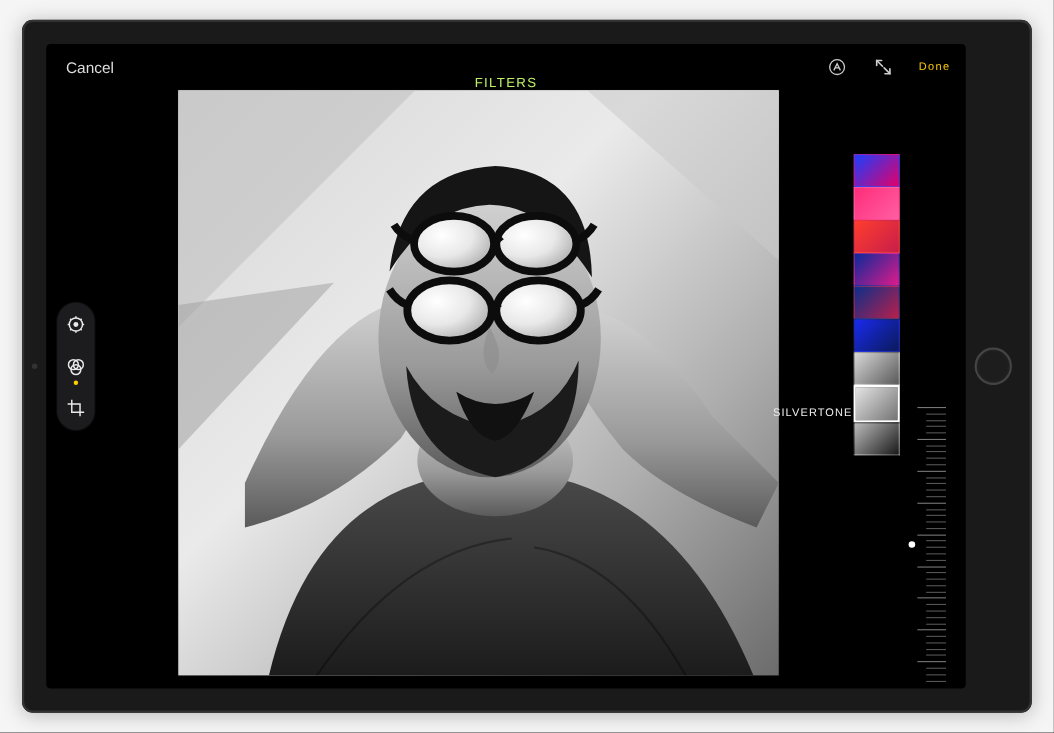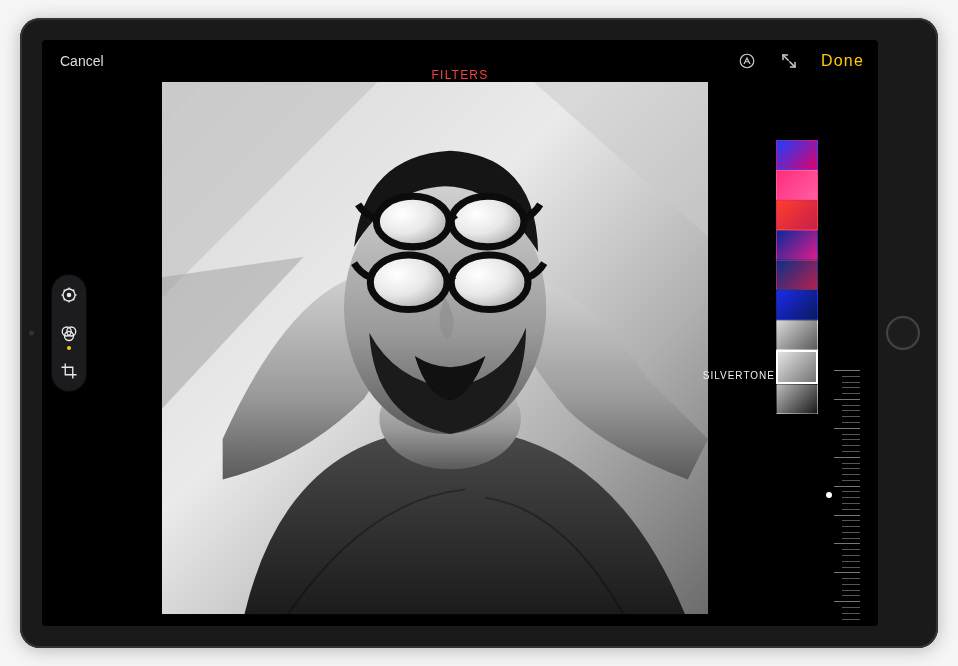--- a/index.html
+++ b/index.html
@@ -11,21 +11,21 @@
     display: flex;
     align-items: center;
     justify-content: center;
     overflow: hidden;
   }
   
   .device {
     width: 918px;
     height: 630px;
     background: #1a1a1a;
-    border-radius: 20px;
+    border-radius: 10px;
     padding: 22px 60px 22px 22px;
     position: relative;
     box-shadow: inset 0 0 0 2px #333, 0 2px 18px rgba(0,0,0,.25);
   }
   .home-button {
     position: absolute;
     right: 18px;
     top: 50%;
     transform: translateY(-50%);
     width: 34px;
@@ -71,36 +71,36 @@
     position: absolute;
     left: 18px;
     top: 0; bottom: 0;
     display: flex; align-items: center;
     color: #ddd;
     font-size: 14px;
     letter-spacing: 0;
     cursor: pointer;
   }
   .topbar .title {
-    color: #ef4444;
+    color: #bef264;
     font-weight: 500;
     font-size: 12px;
     margin-top: 28px;
   }
   .topbar .right-group {
     position: absolute;
     right: 14px;
     top: 0; bottom: 0;
     display: flex;
     align-items: center;
     gap: 22px;
   }
   .topbar .done {
     color: #ffcc00;
-    font-size: 16px;
+    font-size: 10px;
     font-weight: 500;
     cursor: pointer;
   }
   .icon-btn {
     width: 20px;
     height: 20px;
     cursor: pointer;
     display: flex;
     align-items: center;
     justify-content: center;

